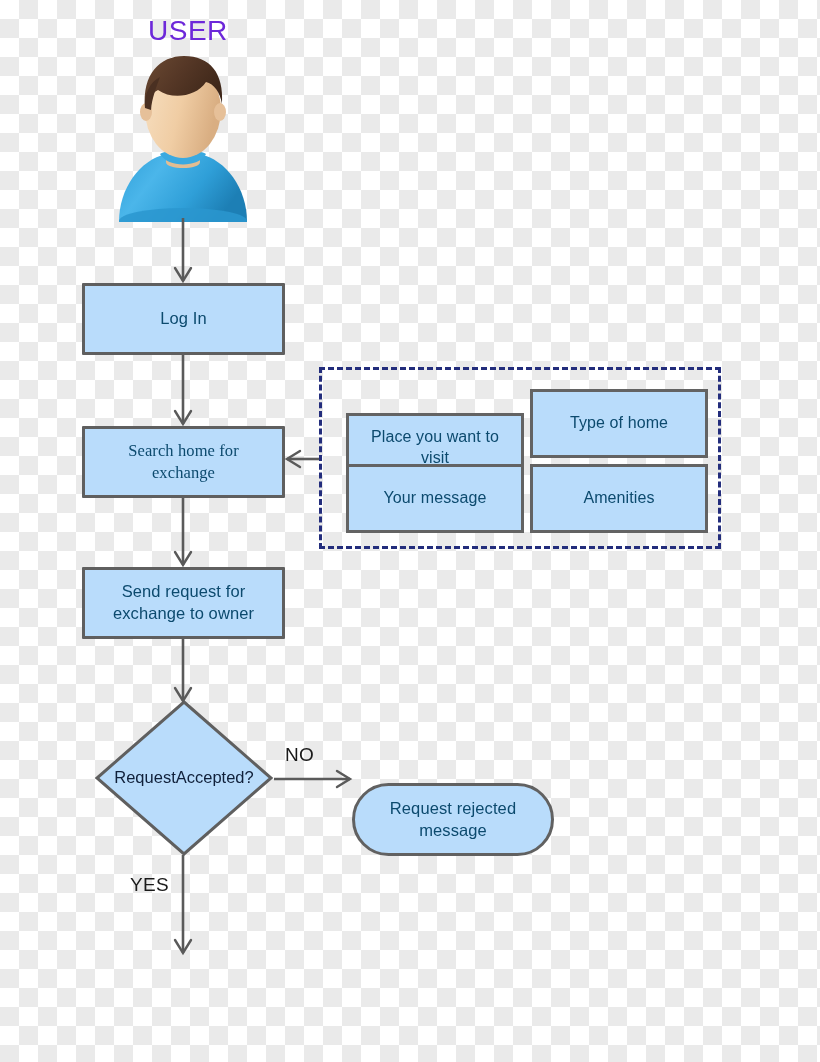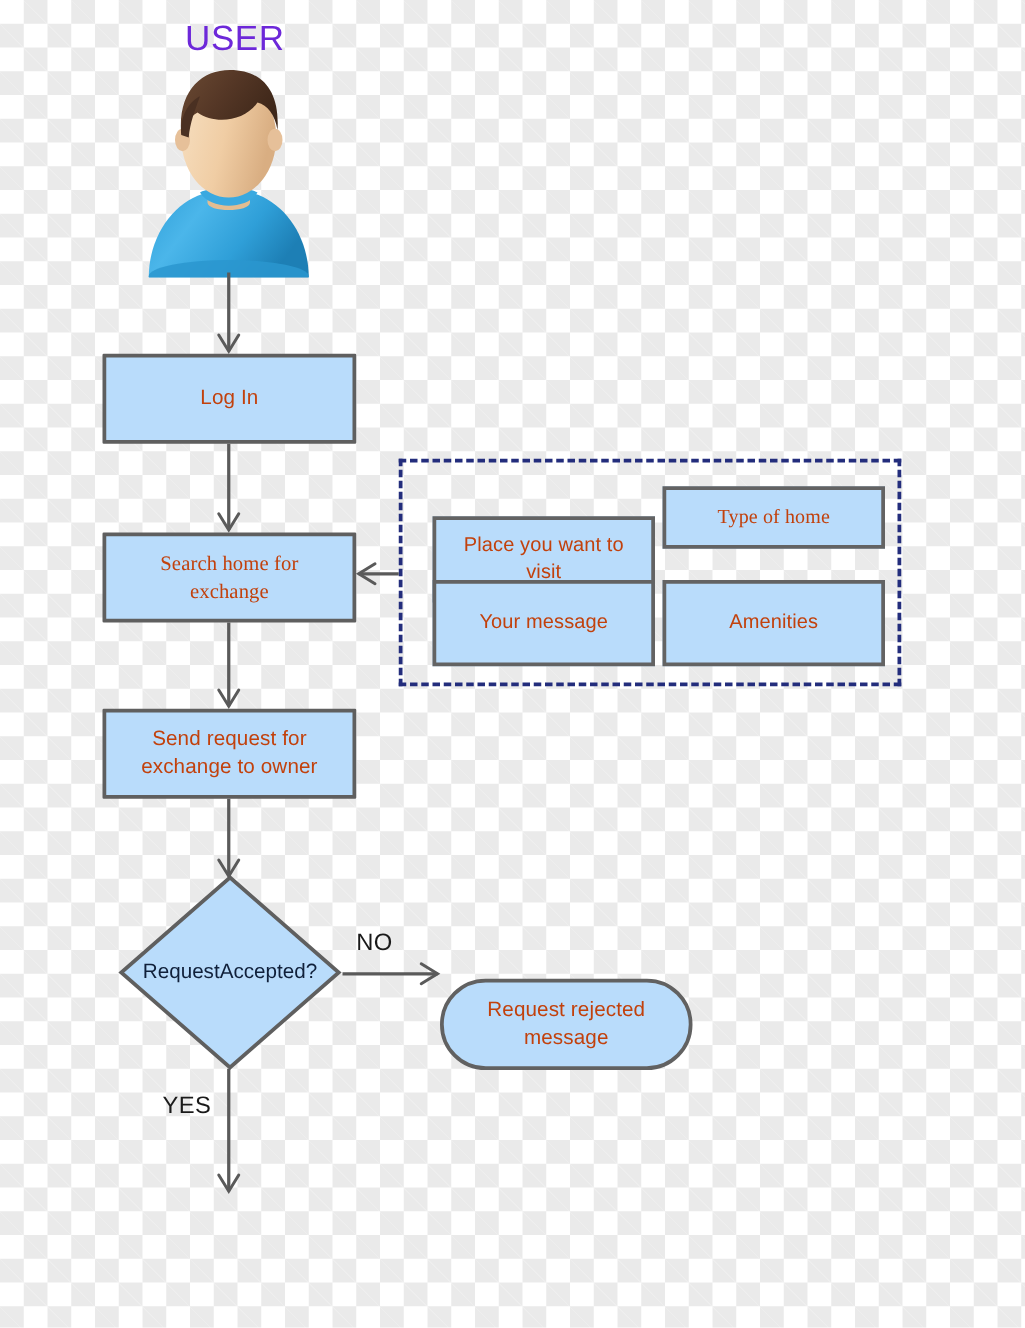--- a/index.html
+++ b/index.html
@@ -21,21 +21,21 @@
   #canvas { position: absolute; inset: 0; }
 
   .node {
     position: absolute;
     background: #b9dcfb;
     border: 3px solid #5f5f5f;
     display: flex;
     align-items: center;
     justify-content: center;
     text-align: center;
-    color: #c2410c;
+    color: #0c4a6e;
     font-size: 16.5px;
     line-height: 1.32;
     letter-spacing: 0.1px;
   }
 
   .process { border-radius: 1px; }
 
   .terminal {
     border-radius: 999px;
     border-width: 3px;
@@ -166,21 +166,21 @@
 
   <div class="node terminal" style="left:352px; top:745px; width:202px; height:73px;">
     <span style="padding:0 18px;">Request rejected message</span>
   </div>
 
 
   <div class="dashed-group" style="left:319px; top:367px; width:402px; height:182px;">
     <div class="node criteria" style="left:24px; top:19px; width:178px; height:69px;margin-top:24px;">
       <span style="padding:0 8px;">Place you want to visit</span>
     </div>
-    <div class="node criteria" style="left:208px; top:19px; width:178px; height:50px;font-family:Liberation Serif, serif;">
+    <div class="node criteria" style="left:208px; top:19px; width:178px; height:69px;">
       <span style="padding:0 8px;">Type of home</span>
     </div>
     <div class="node criteria" style="left:24px; top:94px; width:178px; height:69px;">
       <span style="padding:0 8px;">Your message</span>
     </div>
     <div class="node criteria" style="left:208px; top:94px; width:178px; height:69px;">
       <span style="padding:0 8px;">Amenities</span>
     </div>
   </div>
 

